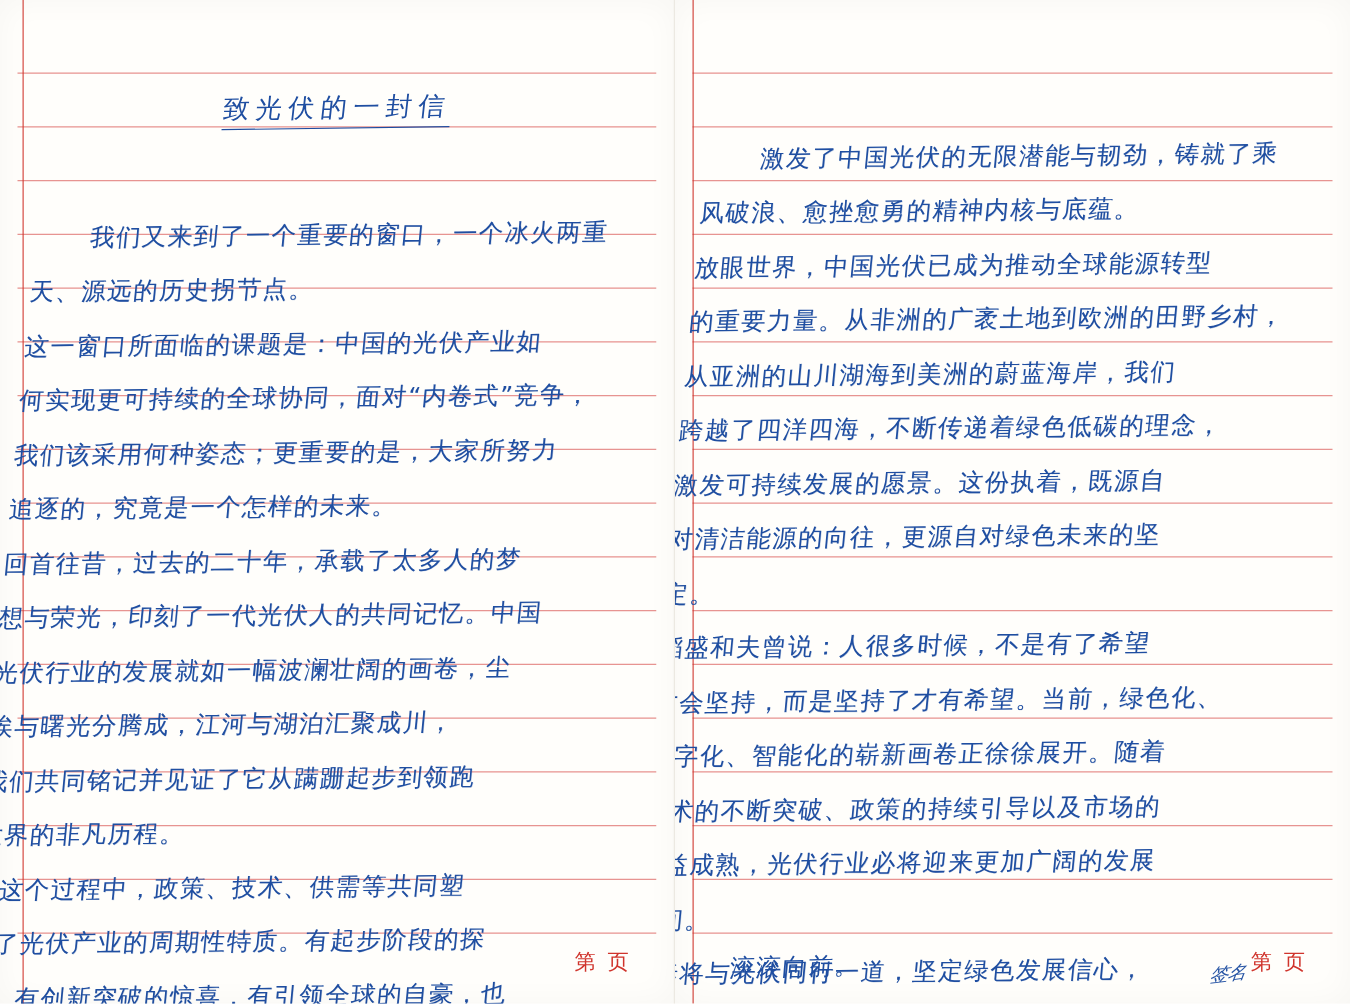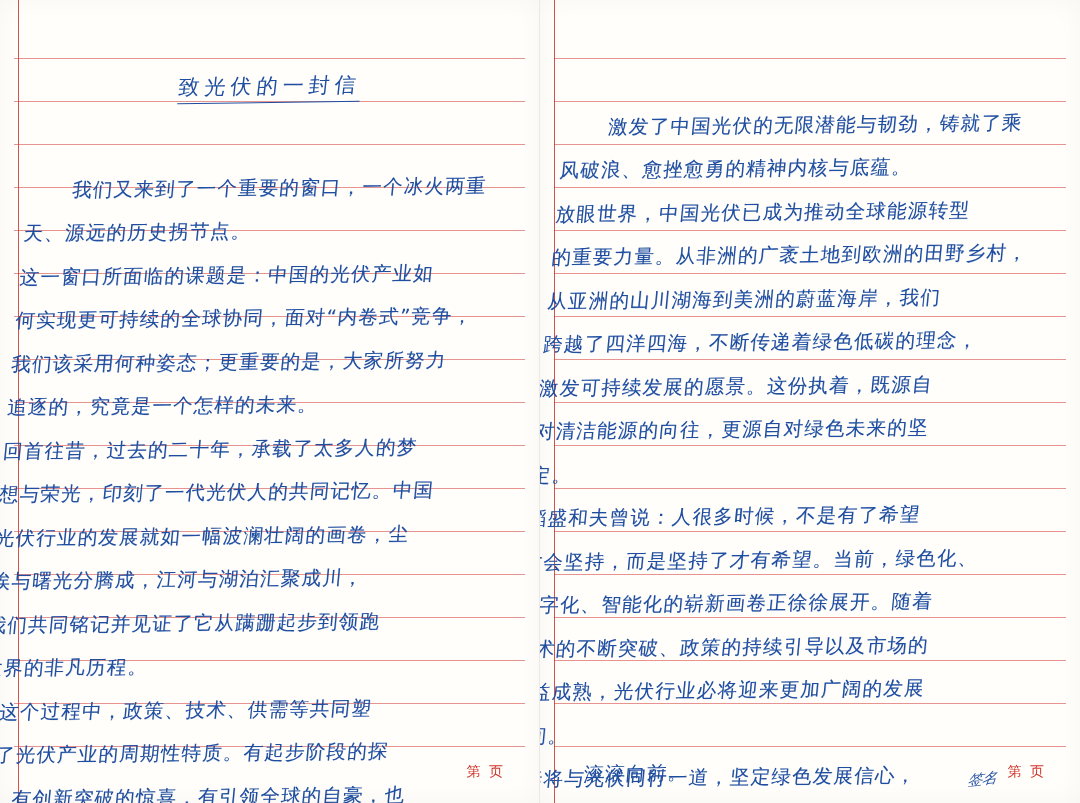--- a/index.html
+++ b/index.html
@@ -95,21 +95,21 @@
 
   .body-left { top: 125px; }
   .body-right { top: 62px; }
 
   
   .page-mark {
     position: absolute;
     bottom: 22px;
     right: 34px;
     color: #d0342c;
-    font-size: 14px;
+    font-size: 17px;
     letter-spacing: 2px;
     font-family: "DejaVu Sans", sans-serif;
   }
   .tail-line {
     position: absolute;
     bottom: 16px;
     left: 44px;
     color: #1f4ea1;
     font-family: "DejaVu Sans", sans-serif;
     font-size: 19.5px;

